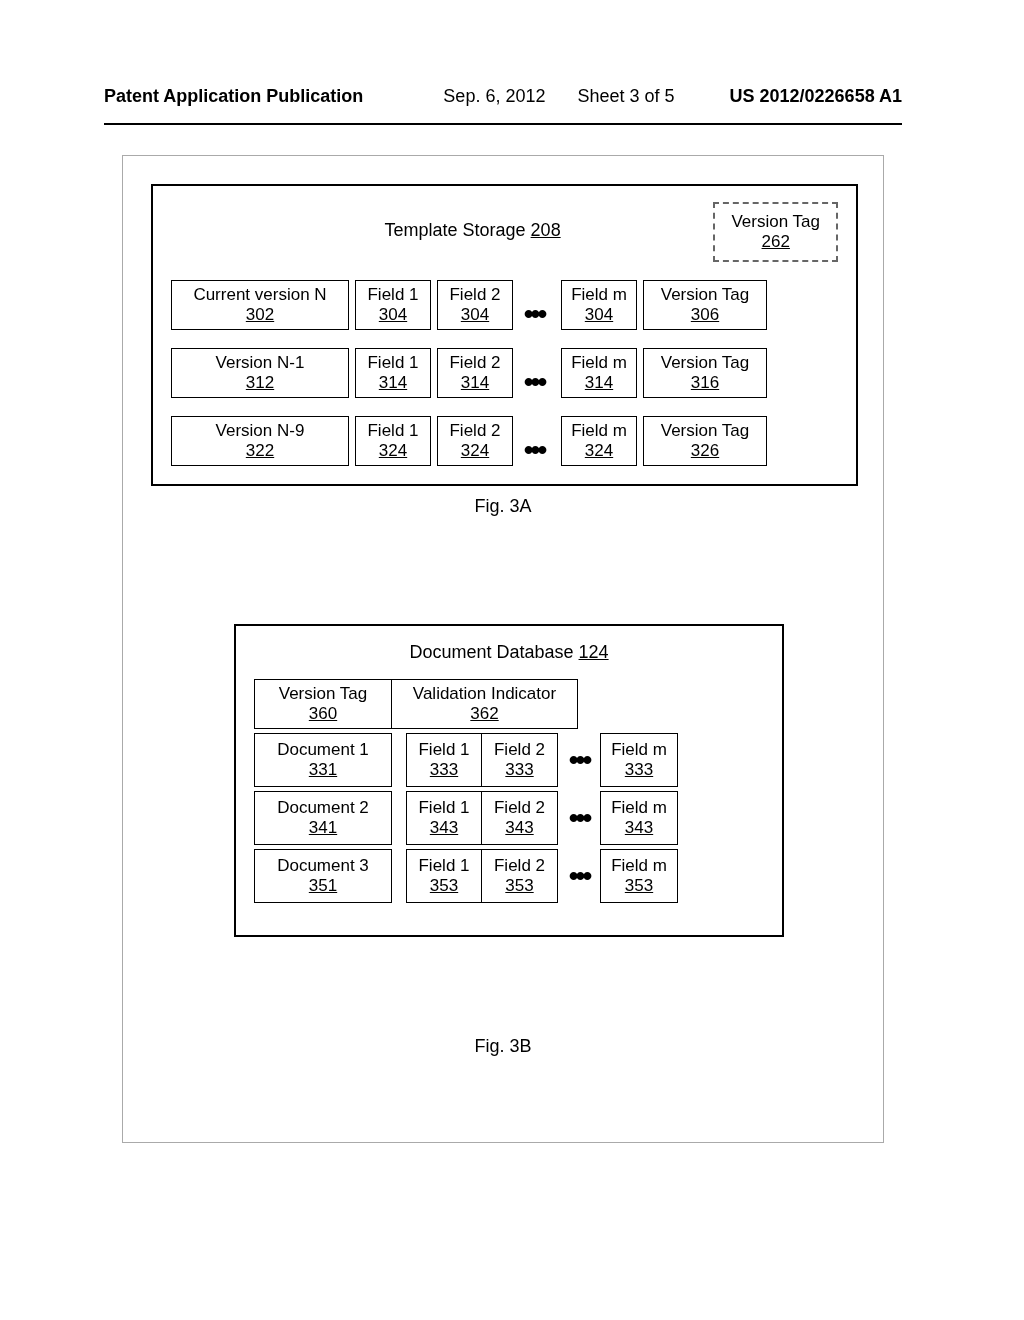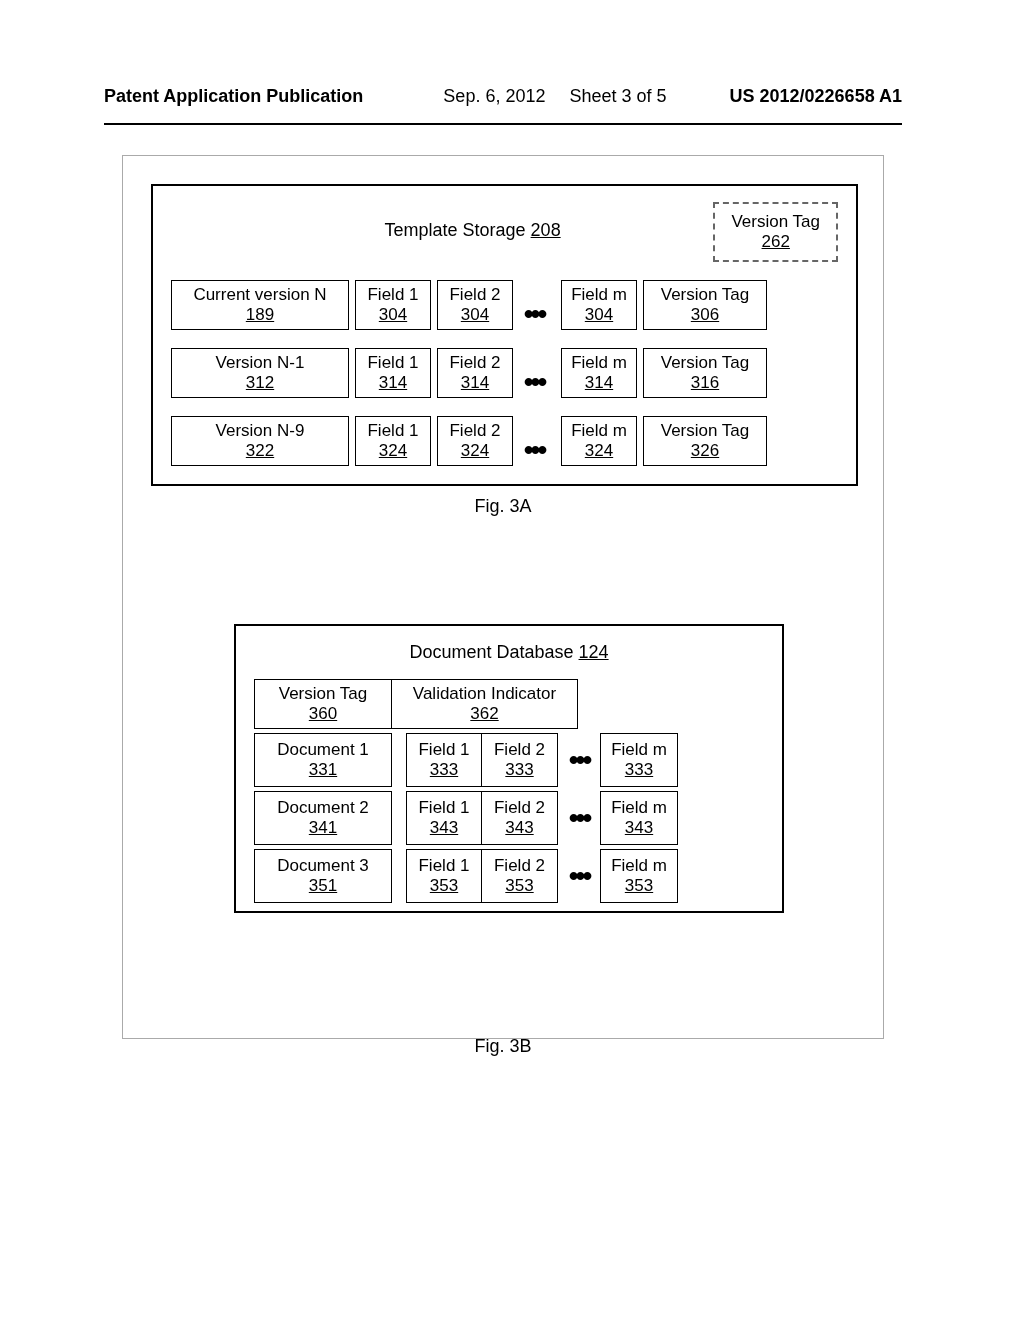--- a/index.html
+++ b/index.html
@@ -15,29 +15,29 @@
       top: 86px;
       left: 104px;
       right: 122px;
       border-bottom: 2px solid #000;
       padding-bottom: 16px;
       display: flex;
       font-size: 18px;
     }
     .header .left { font-weight: bold; }
     .header .mid { margin-left: 80px; }
-    .header .sheet { margin-left: 24px; }
+    .header .sheet { margin-left: 32px; }
     .header .right { margin-left: auto; font-weight: bold; }
     .page-frame {
       position: absolute;
       top: 155px;
       left: 122px;
       border: 1px solid #aaa;
       width: 762px;
-      height: 884px;
+      height: 988px;
     }
     .container3a {
       position: absolute;
       top: 28px;
       left: 28px;
       width: 707px;
       border: 2px solid #000;
       padding: 16px 18px 18px 18px;
     }
     .title3a {
@@ -93,21 +93,21 @@
       width: 100%;
       text-align: center;
       font-size: 18px;
     }
     .container3b {
       position: absolute;
       top: 468px;
       left: 111px;
       width: 550px;
       border: 2px solid #000;
-      padding: 16px 18px 8px 18px;
+      padding: 16px 18px 32px 18px;
     }
     .title3b {
       text-align: center;
       font-size: 18px;
       margin-bottom: 16px;
     }
     .title3b .ref { text-decoration: underline; }
     .headerRow3b {
       display: flex;
     }
@@ -150,21 +150,21 @@
       </div>
       <div class="vtag-box">
         <span>Version Tag</span>
         <span class="ref">262</span>
       </div>
     </div>
 
     <div class="row">
       <div class="cell version">
           <span>Current version N</span>
-          <span class="ref">189</span>
+          <span class="ref">302</span>
         </div>
       <div class="cell field">
           <span>Field 1</span>
           <span class="ref">304</span>
         </div>
       <div class="cell field">
           <span>Field 2</span>
           <span class="ref">304</span>
         </div>
       <div class="dots">•••</div>

